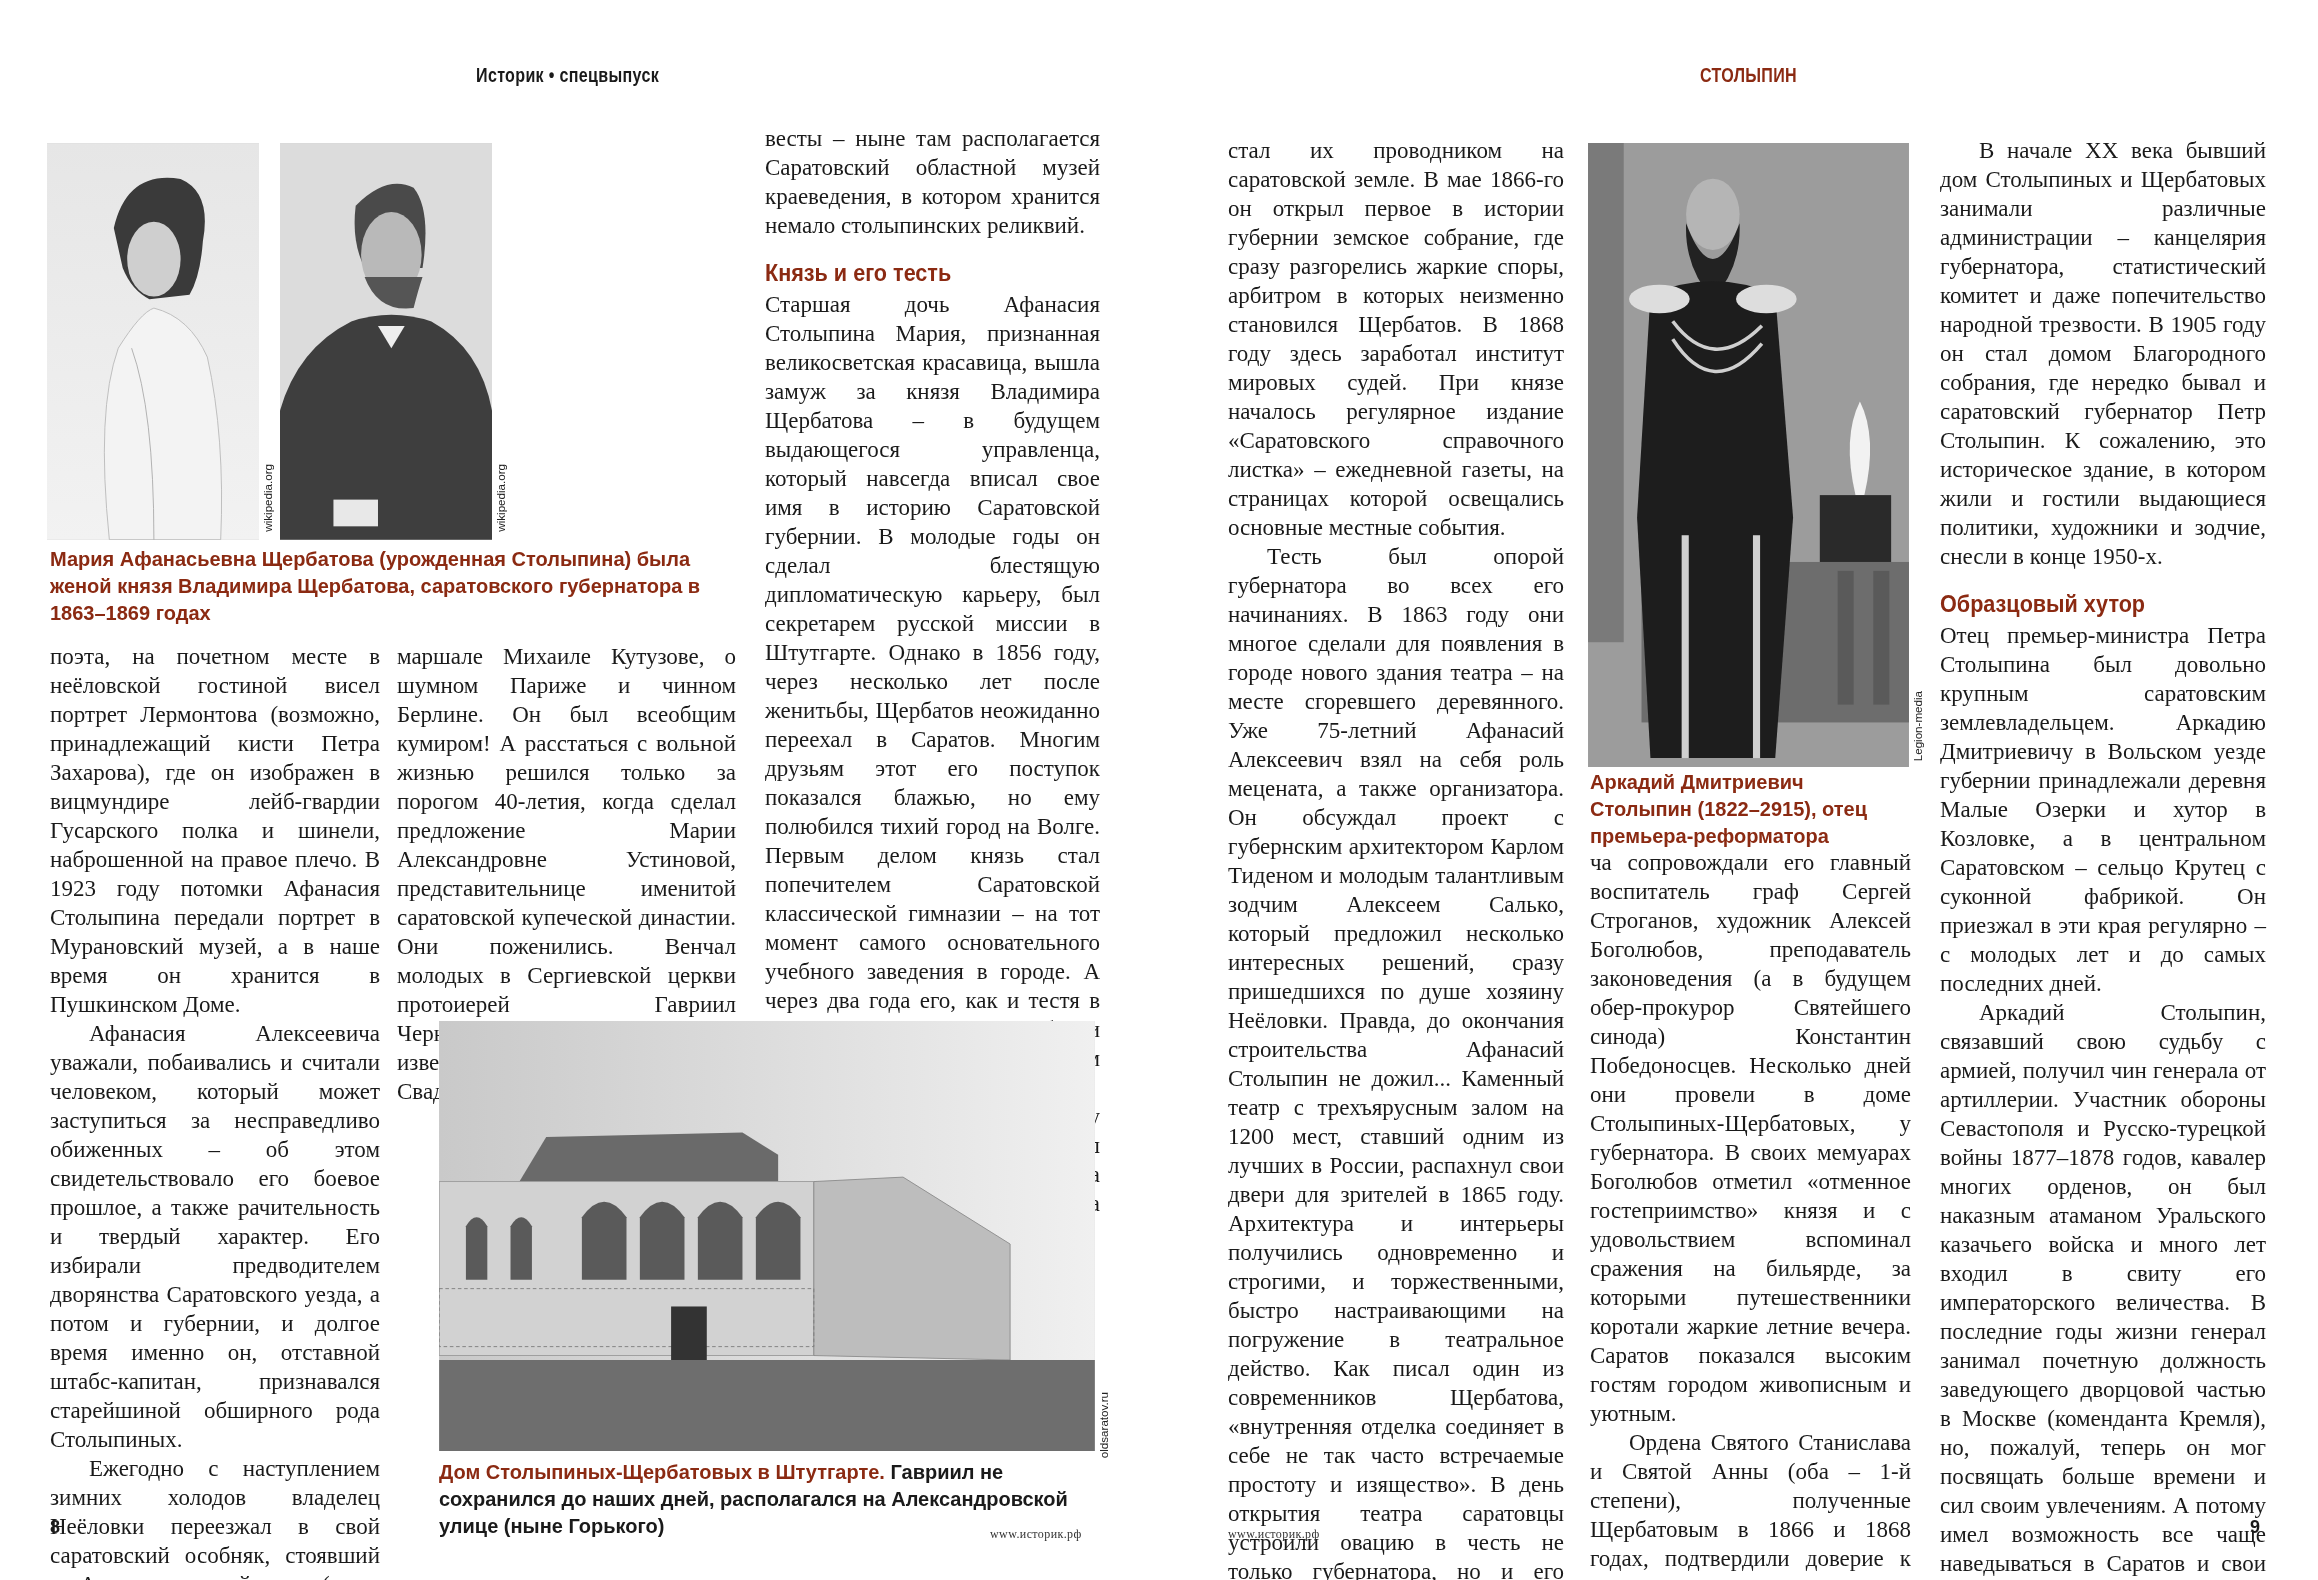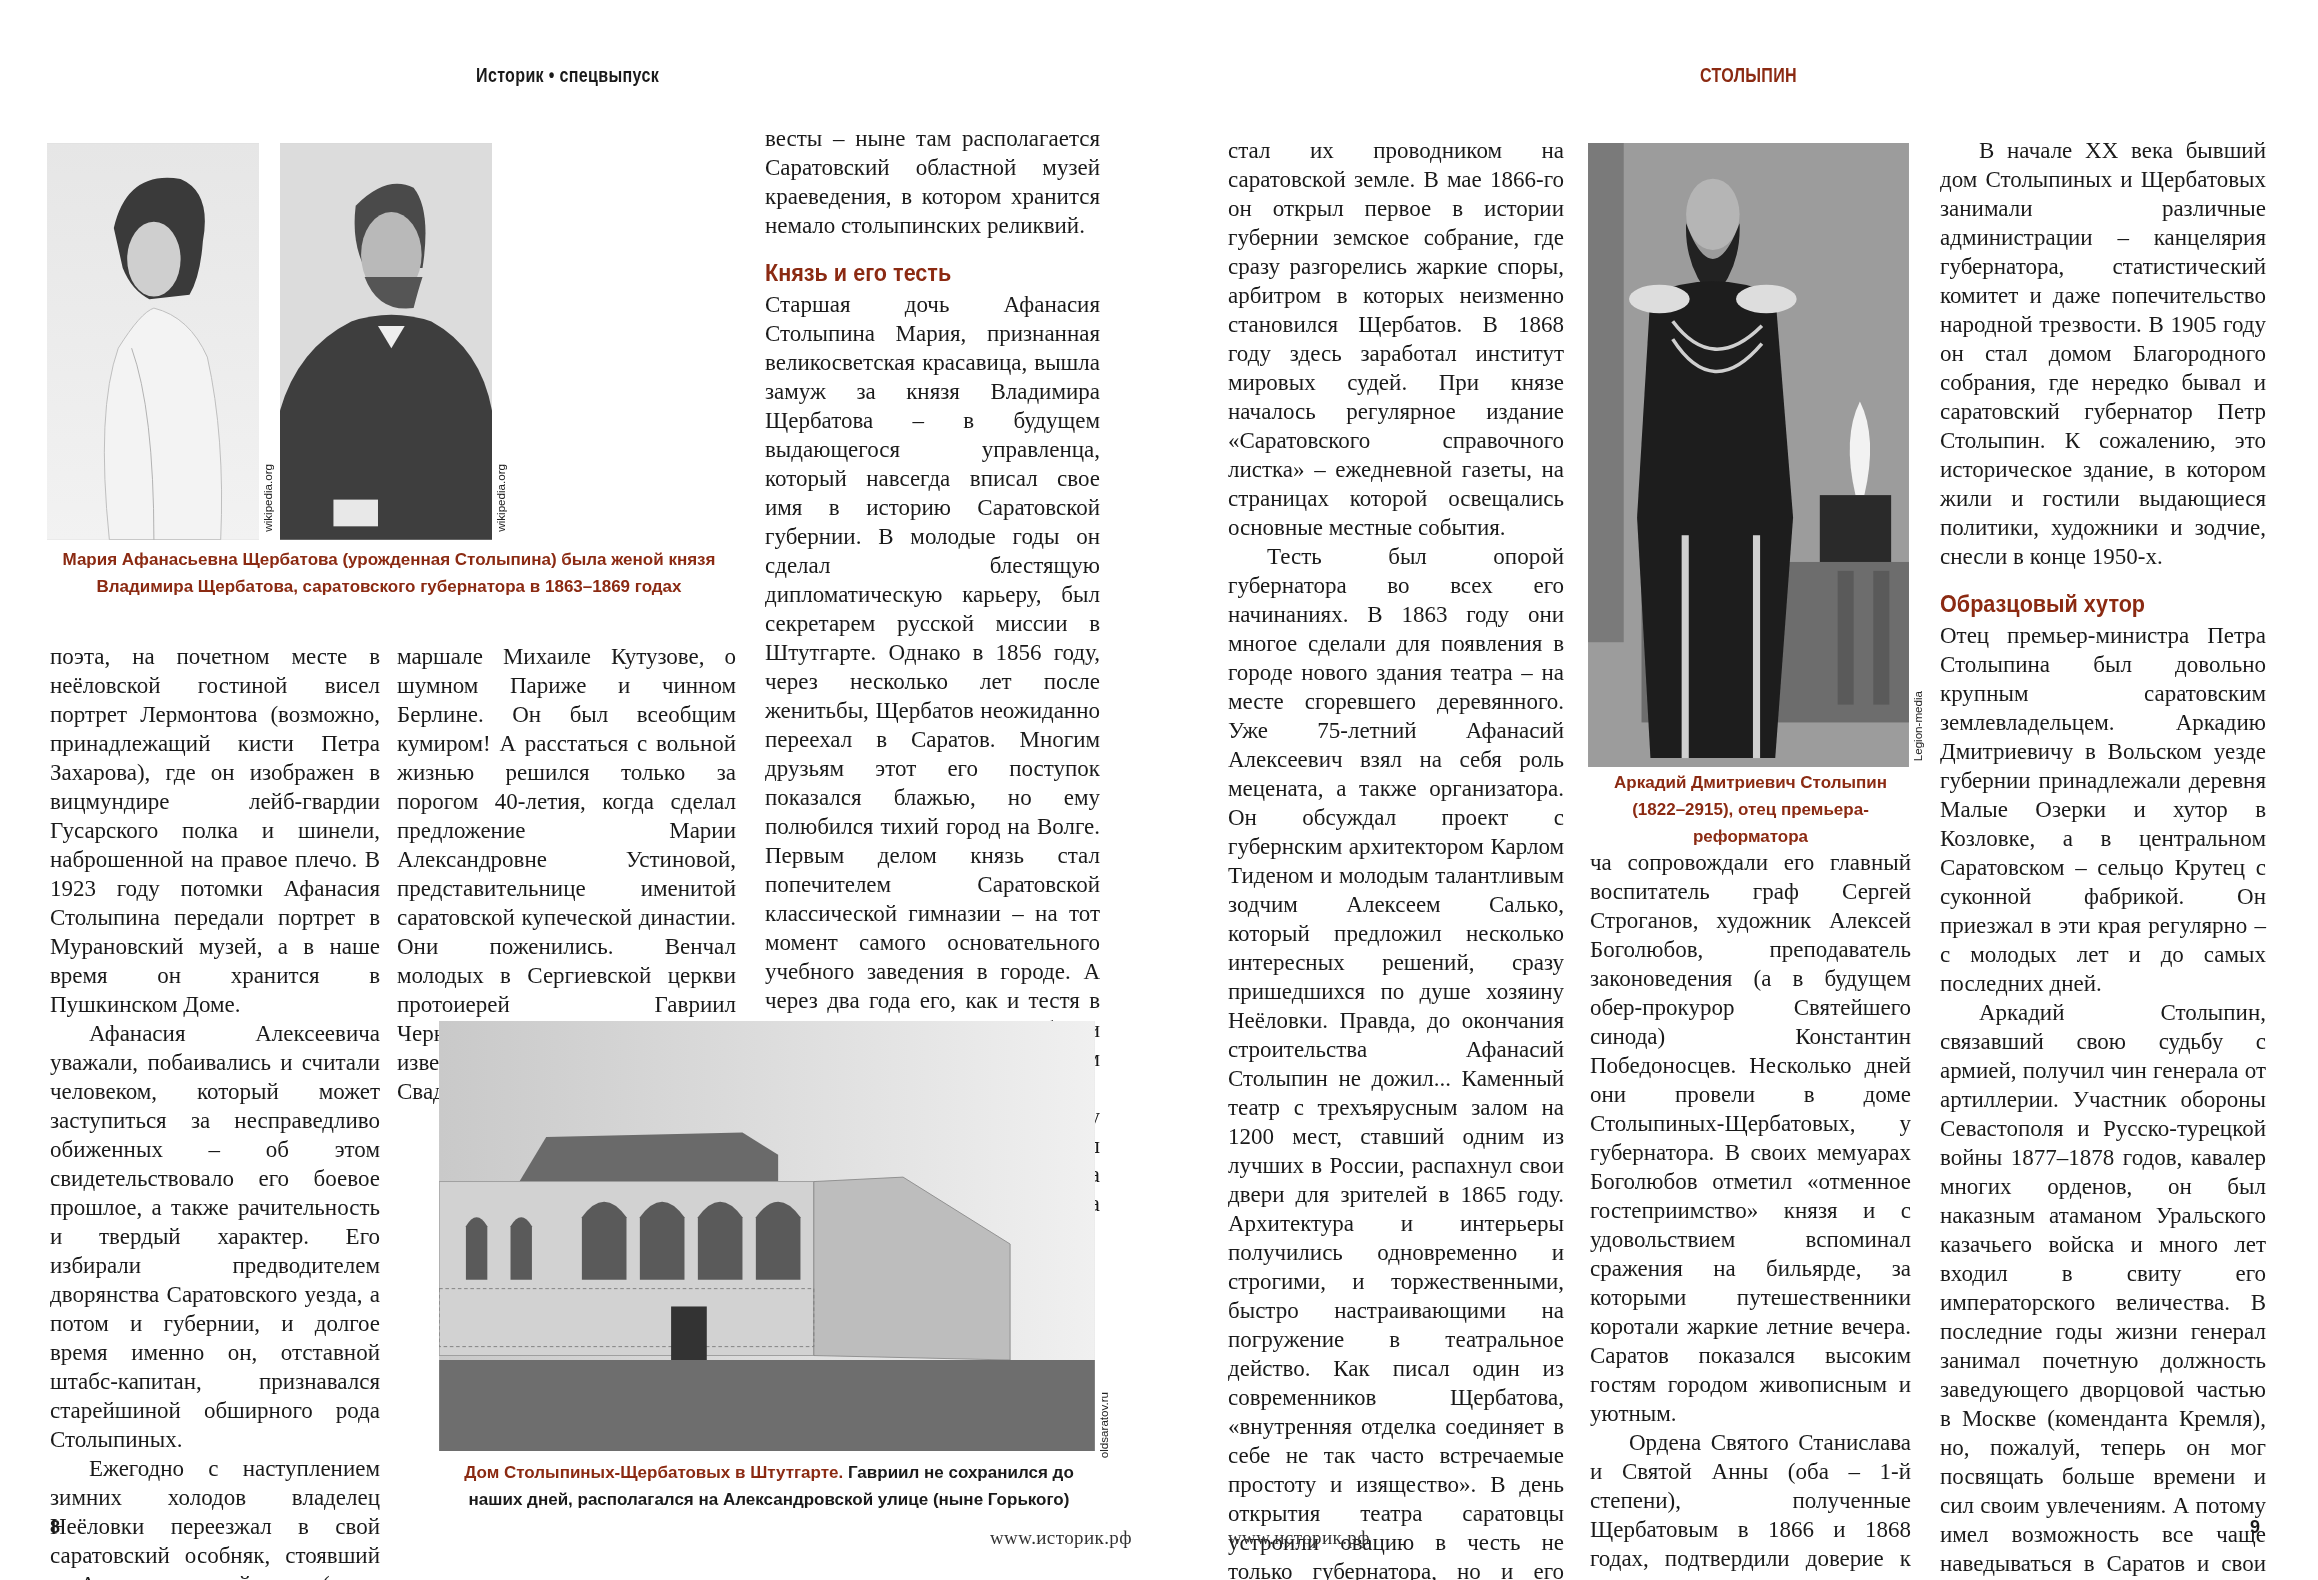--- a/index.html
+++ b/index.html
@@ -6,26 +6,26 @@
   html, body { width: 2319px; height: 1581px; background: #ffffff; overflow: hidden; }
   body { position: relative; font-family: "Liberation Serif", "DejaVu Serif", serif; color: #1a1a1a; }
   .abs { position: absolute; }
   .runhead { font-family: "Liberation Sans", "DejaVu Sans", sans-serif; font-weight: bold; font-size: 19.6px; letter-spacing: 0.4px; transform: scaleX(0.82); transform-origin: left center; }
   .runhead.left { color: #1a1a1a; }
   .runhead.right { color: #8b2a12; }
   .col { font-size: 23px; line-height: 29px; text-align: justify; hyphens: auto; }
   .col p { text-indent: 0; }
   .col p.ind { text-indent: 39px; }
   .col h2 { font-family: "Liberation Sans", "DejaVu Sans", sans-serif; font-weight: bold; color: #8b2a12; font-size: 24px; line-height: 30px; margin: 18px 0 1.8px 0; transform: scaleX(0.9); transform-origin: left center; white-space: nowrap; }
-  .caption { font-family: "Liberation Sans", "DejaVu Sans", sans-serif; font-weight: bold; font-size: 17px; line-height: 27px; color: #8b2a12; text-align: center; }
+  .caption { font-family: "Liberation Sans", "DejaVu Sans", sans-serif; font-weight: bold; font-size: 20px; line-height: 27px; color: #8b2a12; }
   .caption .dark { color: #1a1a1a; }
   .credit { font-family: "Liberation Sans", "DejaVu Sans", sans-serif; font-size: 11.6px; color: #222; writing-mode: vertical-rl; transform: rotate(180deg); white-space: nowrap; }
   .photo { background: #d8d8d8; overflow: hidden; }
   .pageno { font-family: "Liberation Sans", "DejaVu Sans", sans-serif; font-weight: bold; font-size: 18px; }
-  .url { font-family: "Liberation Serif", serif; font-size: 19px; color: #333; letter-spacing: 0.4px; }
+  .url { font-family: "Liberation Serif", serif; font-size: 12px; color: #333; letter-spacing: 0.4px; }
 </style>
 </head>
 <body>
 
 <div class="abs runhead left" style="left:476px; top:64px;">Историк • спецвыпуск</div>
 <div class="abs runhead right" style="left:1700px; top:64px;">СТОЛЫПИН</div>
 
 <div class="abs photo" style="left:47px; top:143px; width:212px; height:397px;">
   <svg width="212" height="397" viewBox="0 0 238 445">
     <defs>

